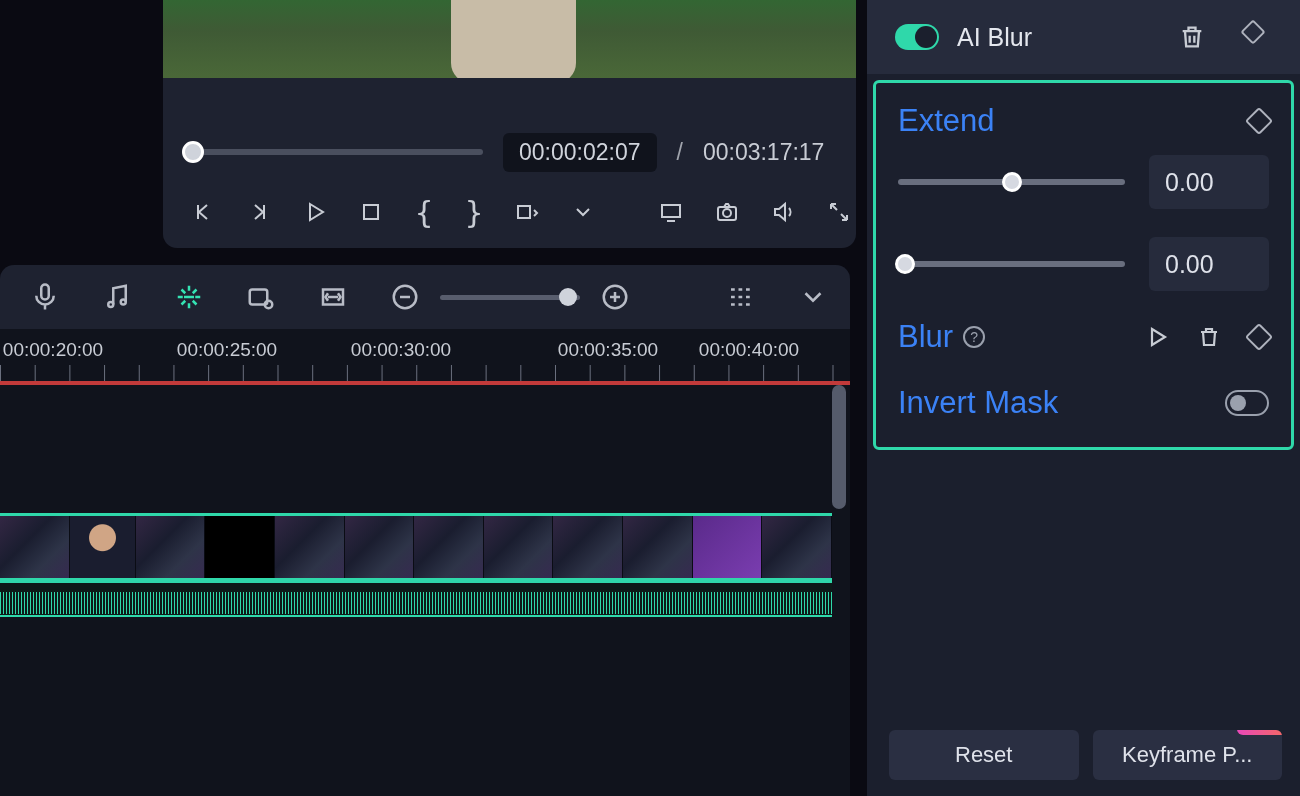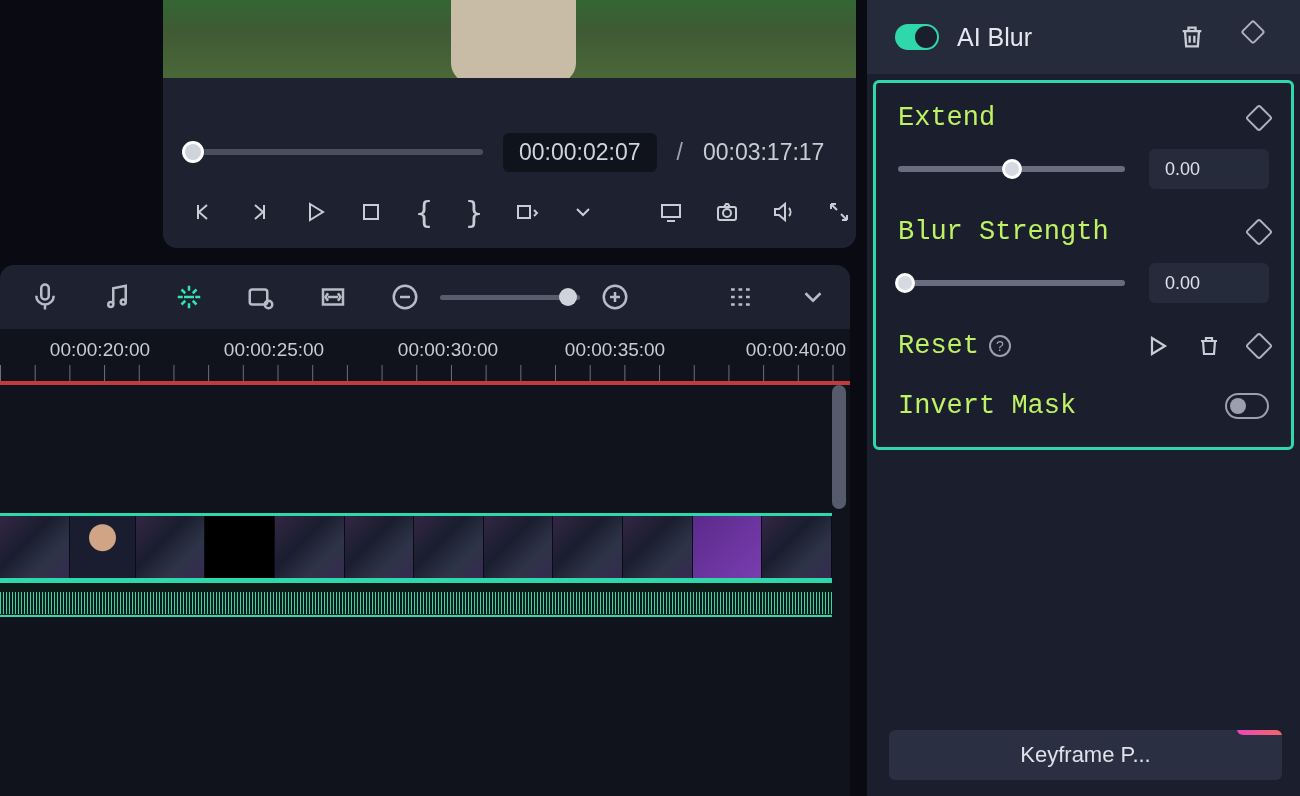--- a/index.html
+++ b/index.html
@@ -119,21 +119,21 @@
 .tl-zoom { display:flex; align-items:center; gap:18px; }
 .tl-zoom-track { width:140px; height:5px; background:#585d6d; border-radius:3px; position:relative; }
 .tl-zoom-thumb { position:absolute; right:12px; top:50%; width:18px; height:18px; background:#cfd3db; border-radius:50%; transform:translate(50%,-50%); }
 .tl-ruler {
   position:absolute;
   left:0; top:329px;
   width:850px; height:56px;
   background:#10131c;
 }
 .ruler-labels { position:absolute; top:10px; left:0; right:0; height:24px; }
-.ruler-labels span { position:absolute; font-size:19px; color:#c8ccD4; transform:translateX(-50%);margin-left:47px; }
+.ruler-labels span { position:absolute; font-size:19px; color:#c8ccD4; transform:translateX(-50%); }
 .ruler-ticks { position:absolute; left:0; right:0; top:36px; height:16px;
   background-image:linear-gradient(90deg,#6a6f7e 1px,transparent 1px);
   background-size:34.7px 100%;
 }
 .ruler-line { position:absolute; left:0; right:0; top:52px; height:4px; background:#c23a3a; }
 .tl-tracks {
   position:absolute;
   left:0; top:385px;
   width:850px; height:411px;
   background:#10131c;
@@ -207,21 +207,21 @@
 .rp-header .hicon svg{width:100%;height:100%;stroke:currentColor;fill:none;stroke-width:2;}
 
 .rp-box {
   margin:6px 6px 10px;
   border:3px solid #2fd8aa;
   border-radius:6px;
   padding:20px 22px 26px;
 }
 .prop { margin-bottom:28px; }
 .prop-head { display:flex; align-items:center; justify-content:space-between; margin-bottom:16px;}
-.prop-label { font-size:27px; color:#bef264;font-family:Liberation Mono, monospace; }
+.prop-label { font-size:31px; color:#3b82f6; }
 .diamond {
   width:20px; height:20px;
   border:2px solid #aeb2bd;
   transform:rotate(45deg);
   border-radius:3px;
 }
 .prop-ctrl { display:flex; align-items:center; gap:24px; }
 .slider {
   flex:1;
   height:6px;
@@ -235,26 +235,26 @@
 }
 .slider .thumb {
   position:absolute; top:50%;
   width:20px; height:20px;
   background:#d6d9e1;
   border:3px solid #fff;
   border-radius:50%;
   transform:translate(-50%,-50%);
 }
 .val-box {
-  width:120px; height:40px;
+  width:120px; height:54px;
   background:#262b3c;
   border-radius:6px;
   display:flex; align-items:center;
   padding-left:16px;
-  font-size:18px;
+  font-size:25px;
   color:#dfe2ea;
 }
 .path-row {
   display:flex; align-items:center; justify-content:space-between;
   margin-bottom:30px;
 }
 .path-left { display:flex; align-items:center; gap:10px;}
 .qmark {
   width:22px;height:22px;border:2px solid #9aa0ad;border-radius:50%;
   display:flex;align-items:center;justify-content:center;
@@ -453,21 +453,21 @@
           <path d="M6 9l6 6 6-6"></path>
         </svg>
       </div>
   </div>
 
   <div class="tl-ruler">
     <div class="ruler-labels">
       <span style="left:53px">00:00:20:00</span>
       <span style="left:227px">00:00:25:00</span>
       <span style="left:401px">00:00:30:00</span>
-      <span style="left:568px">00:00:35:00</span>
+      <span style="left:608px">00:00:35:00</span>
       <span style="left:749px">00:00:40:00</span>
     </div>
     <div class="ruler-ticks"></div>
     <div class="ruler-line"></div>
   </div>
 
   <div class="tl-tracks">
     <div class="tl-scroll"></div>
     <div class="clip-vid">
       <div></div>
@@ -510,36 +510,32 @@
       </div>
       <div class="prop-ctrl">
         <div class="slider">
           <div class="thumb" style="left:50%"></div>
         </div>
         <div class="val-box">0.00</div>
       </div>
     </div>
 
     <div class="prop">
-      <div class="prop-head">
-        <div class="prop-label">Blur Strength</div>
-        <div class="diamond"></div>
-      </div>
       <div class="prop-ctrl">
         <div class="slider">
           <div class="thumb" style="left:3%"></div>
         </div>
         <div class="val-box">0.00</div>
       </div>
     </div>
 
 
     <div class="path-row">
       <div class="path-left">
-        <div class="prop-label">Reset</div>
+        <div class="prop-label">Blur</div>
         <div class="qmark">?</div>
       </div>
       <div class="path-icons">
         <div class="pbtn"><svg viewBox="0 0 24 24">
               <path d="M7 4l13 8-13 8z"></path>
             </svg></div>
         <div class="pbtn"><svg viewBox="0 0 24 24">
               <path d="M4 7h16M9 7V4h6v3M6 7l1 13h10l1-13"></path>
             </svg></div>
         <div class="diamond"></div>
@@ -549,18 +545,19 @@
     <div class="invert-row">
       <div class="prop-label">Invert Mask</div>
       <div class="toggle2">
           <div class="knob"></div>
         </div>
     </div>
   </div>
 
 
   <div class="bottom-btns">
+    <div class="bbtn">Reset</div>
     <div class="bbtn">
       <span>Keyframe P...</span>
       <div class="new-badge">NEW</div>
     </div>
   </div>
 </div>
 
 </body></html>

